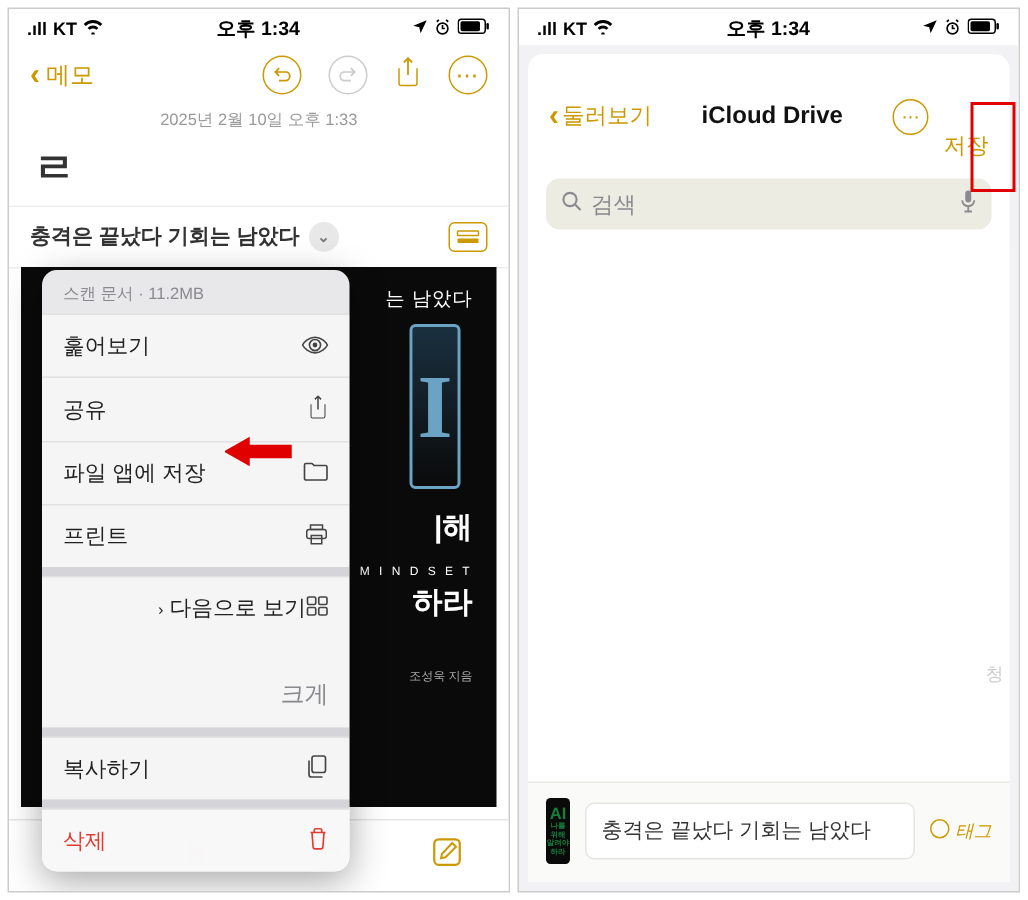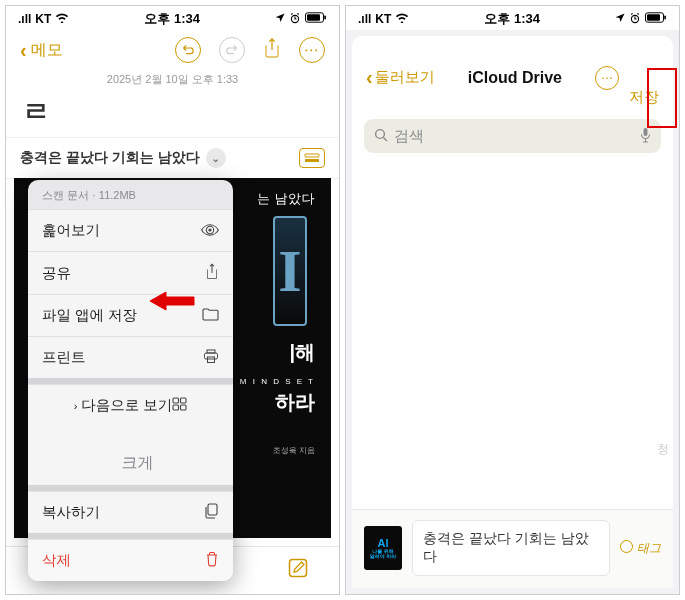--- a/index.html
+++ b/index.html
@@ -35,21 +35,21 @@
     .book-I { width: 34px; height: 110px; border: 2px solid #6aa3c4; border-radius: 4px; align-self: flex-end; margin-right: 8px; background: linear-gradient(#1a3040,#0a0a0a); display:flex; align-items:center; justify-content:center; color:#6aa3c4; font-size:60px; font-weight:bold; font-family: serif; }
     .book-subtitle { font-size: 20px; font-weight: 700; margin-top: 14px; align-self: flex-end; line-height: 1.25; text-align: right; }
     .book-author { font-size: 8px; color: #aaa; margin-top: 30px; align-self: flex-end; }
 
     
     .menu { position: absolute; left: 22px; top: 174px; width: 205px; background: rgba(240,240,242,0.97); border-radius: 10px; box-shadow: 0 6px 24px rgba(0,0,0,0.35); z-index: 2; overflow: hidden; }
     .menu-header { font-size: 11px; color: #8a8a8e; padding: 8px 14px 6px; }
     .menu-item { display: flex; justify-content: space-between; align-items: center; padding: 11px 14px; font-size: 14.5px; color: #222; border-top: 0.5px solid rgba(0,0,0,0.08); background: rgba(255,255,255,0.55); }
     .menu-item:first-of-type { border-top: 0.5px solid rgba(0,0,0,0.08); }
     .menu-sep { height: 6px; background: rgba(200,200,205,0.6); }
-    .menu-item.sub { flex-direction: column; align-items: center; gap: 1px; }
+    .menu-item.sub { flex-direction: column; align-items: flex-end; gap: 1px; }
     .menu-item.sub .sub-row { display: flex; justify-content: space-between; align-items: center; }
     .menu-item.sub .sub-label { font-size: 16px; color: #8a8a8e; margin-top: 37px; }
     .menu-item.destructive { color: #e23b30; gap: 24px; }
     .menu-icon { color: #444; font-size: 14px; }
     .menu-item.destructive .menu-icon { color: #e23b30; }
 
     
     .red-arrow { position: absolute; z-index: 5; }
     .red-arrow svg path, .red-arrow svg polygon { fill: #e10000; stroke: #e10000; }
 
@@ -67,21 +67,21 @@
     .sheet-save { color: #cc9900; font-size: 15px; margin-top: 40px; }
     .ellipsis-circle { width: 24px; height: 24px; border: 1.6px solid #cc9900; border-radius: 50%; display: inline-flex; align-items: center; justify-content: center; color: #cc9900; font-size: 12px; }
 
     .search-box { margin: 4px 12px 10px; background: #ecece2; border-radius: 9px; height: 34px; display: flex; align-items: center; padding: 0 10px; gap: 6px; color: #8a8a8e; font-size: 15px; }
     .search-box .mic { margin-left: auto; color: #8a8a8e; }
 
     .sheet-body { flex: 1; background: #fff; }
 
     .sheet-bottom { padding: 10px 12px 12px; background: #fafaf8; border-top: 0.5px solid #e8e8e5; }
     .file-row { display: flex; align-items: center; gap: 10px; }
-    .thumb { width: 38px; height: 44px; background: #0a0a0a; border-radius: 3px; display: flex; flex-direction: column; align-items: center; justify-content: center; color: #0ea5e9; font-size: 12px; font-weight: bold; }
+    .thumb { width: 16px; height: 44px; background: #0a0a0a; border-radius: 3px; display: flex; flex-direction: column; align-items: center; justify-content: center; color: #15803d; font-size: 12px; font-weight: bold; }
     .filename-input { flex: 1; background: #fff; border: 0.5px solid #e5e5e3; border-radius: 6px; padding: 9px 10px; font-size: 14px; color: #333; }
     .tag-btn { color: #cc9900; font-size: 12px; display: flex; align-items: flex-start; gap: 4px; font-style: italic; }
     .tag-circle { width: 13px; height: 13px; border: 1.4px solid #cc9900; border-radius: 50%; }
 
     .side-text { position: absolute; right: 4px; top: 405px; color: #ccc; font-size: 12px; }
 
     
     .red-box { position: absolute; border: 2.5px solid #e10000; z-index: 6; pointer-events: none; }
   </style>
 </head>

